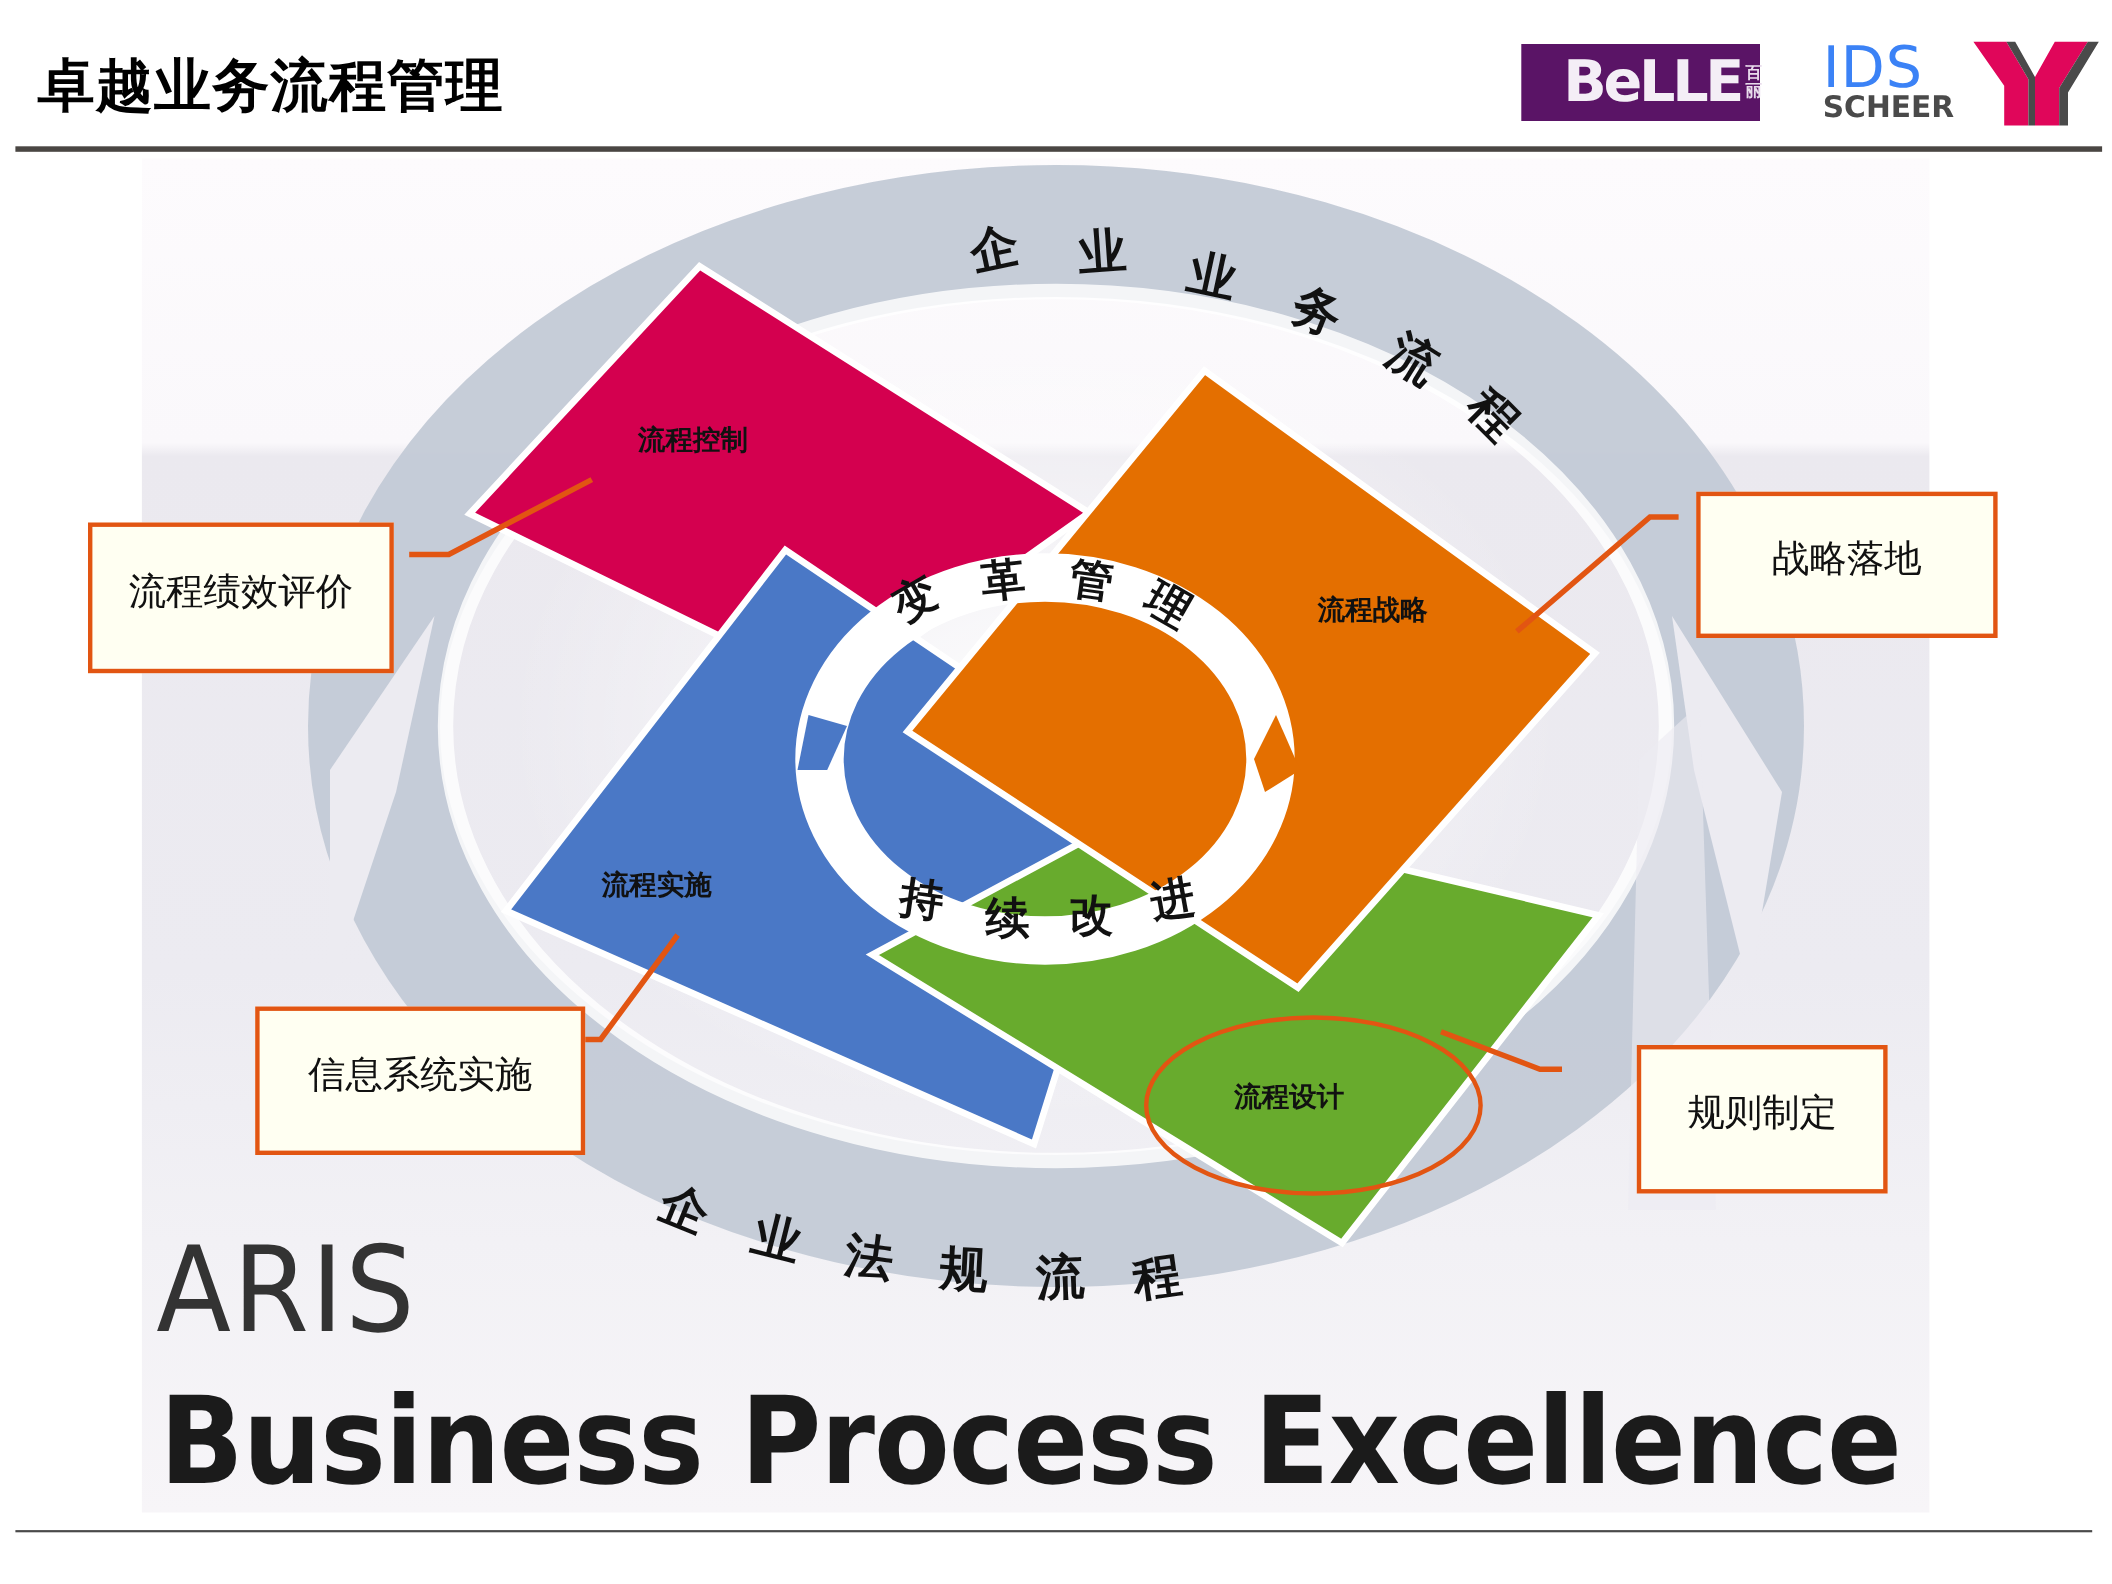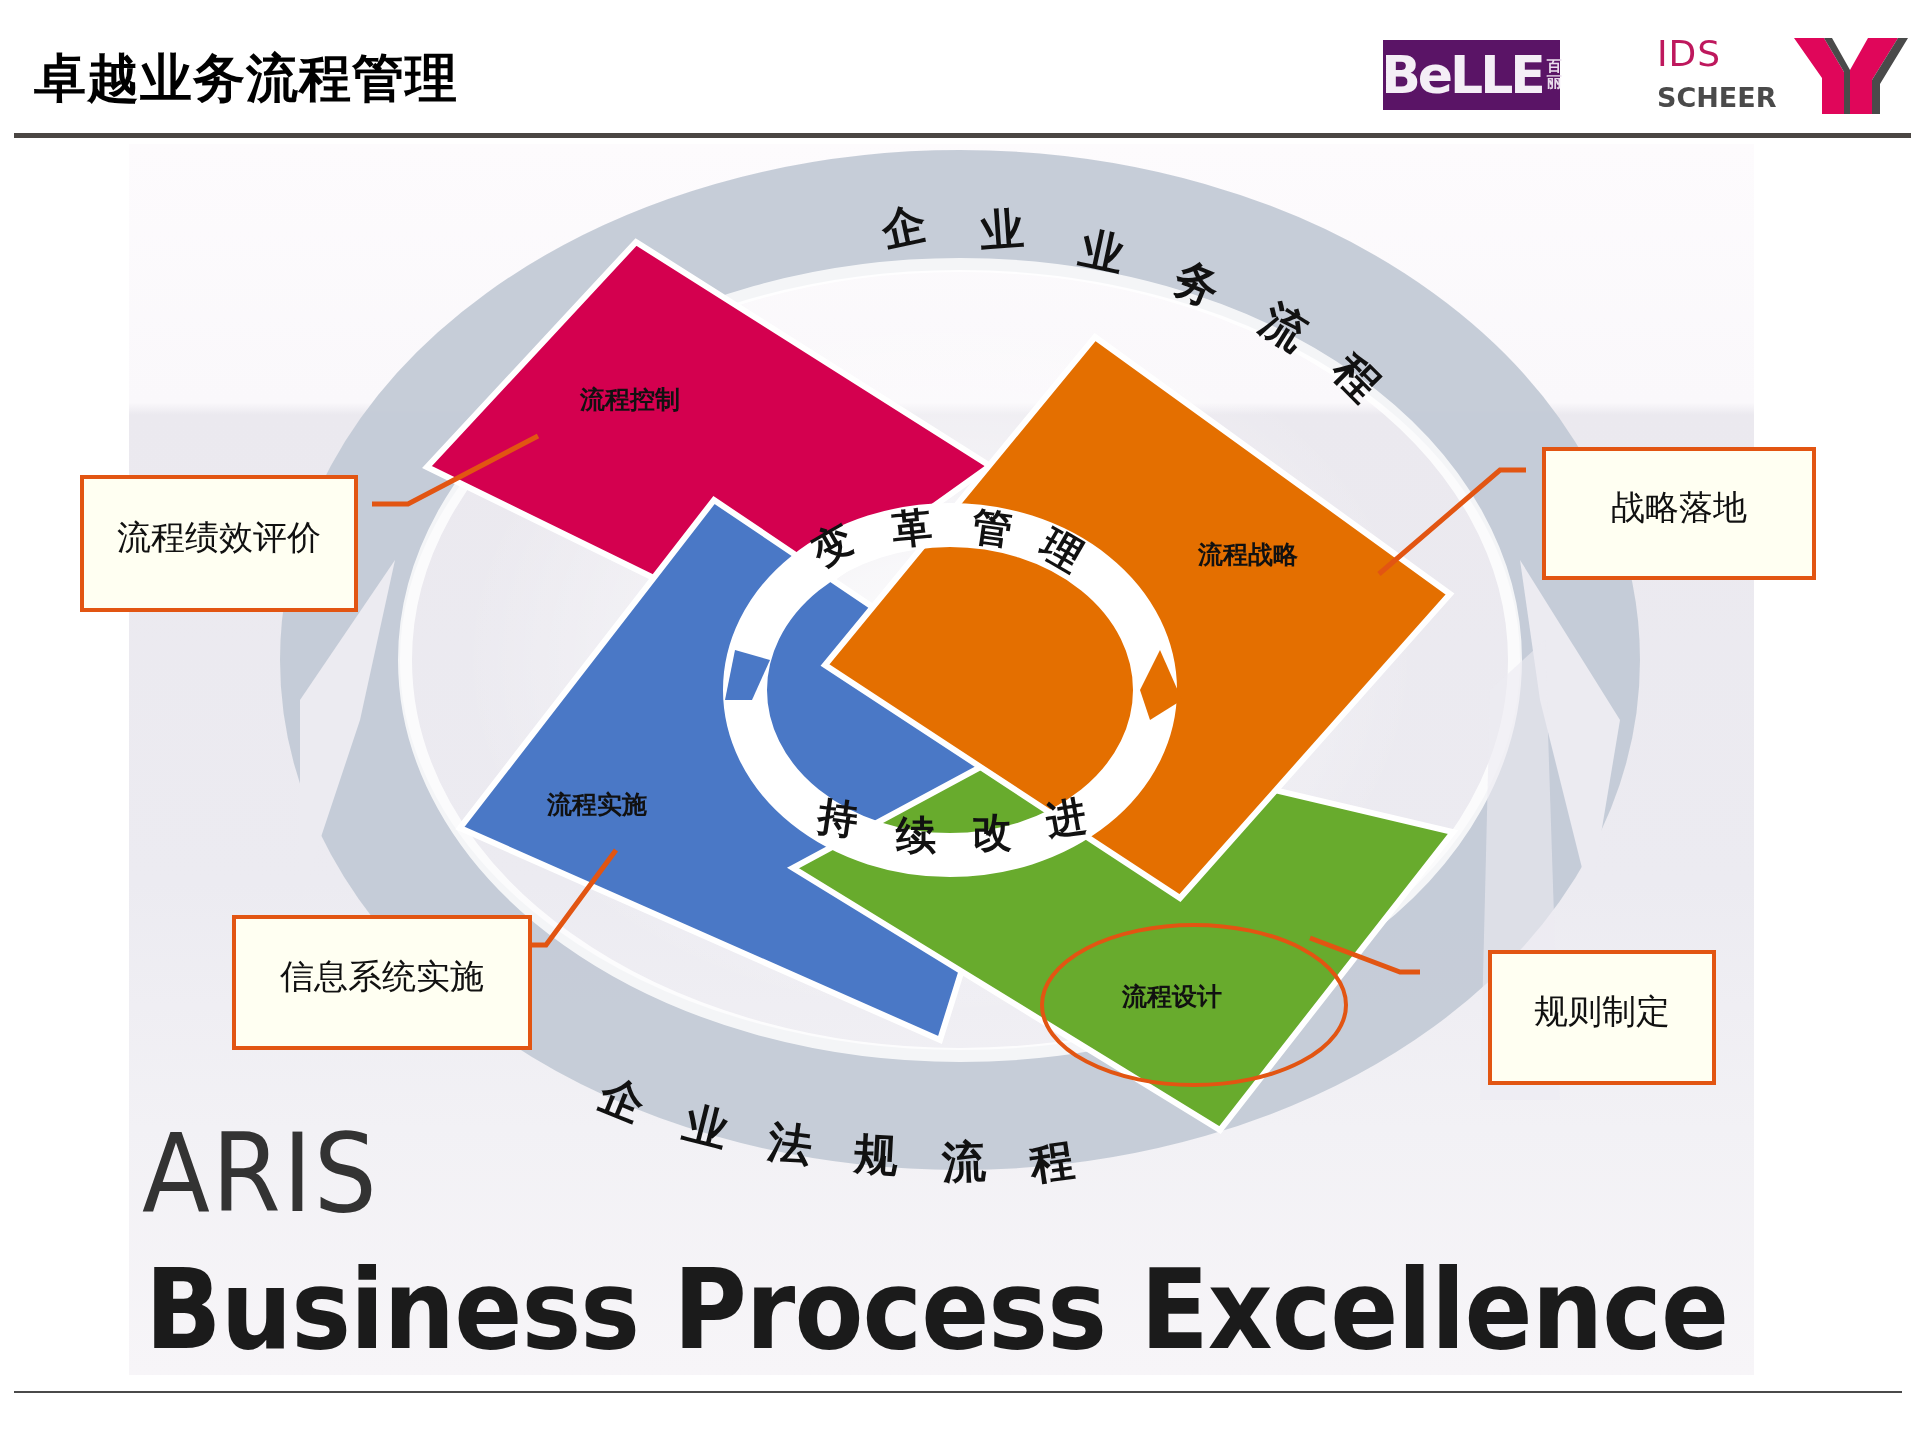--- a/index.html
+++ b/index.html
@@ -4,26 +4,26 @@
 <style>
   html, body { margin:0; padding:0; }
   body { width:1920px; height:1440px; background:#ffffff; position:relative; overflow:hidden;
          font-family:"DejaVu Sans", sans-serif; }
   .page-title { position:absolute; left:34px; top:52px; font-size:52px; font-weight:bold; color:#000;
                 letter-spacing:1px; font-family:"DejaVu Sans", sans-serif; line-height:1; }
   .header-rule { position:absolute; left:14px; top:133px; width:1897px; height:5px; background:#4a4643; }
   .footer-rule { position:absolute; left:14px; top:1391px; width:1888px; height:2px; background:#4a4a4a; }
 
   .logo-belle { position:absolute; left:1383px; top:40px; width:177px; height:70px; background:#5a1466;
-                display:flex; align-items:center; justify-content:center; }
+                display:flex; align-items:center; justify-content:center;padding-left:40px; }
   .logo-belle .belle-word { font-family:"DejaVu Sans", sans-serif; font-weight:bold; font-size:52px; color:#f4eef6;
                 letter-spacing:-3px; line-height:1; filter:blur(0.6px); }
   .logo-belle .belle-cn { display:flex; flex-direction:column; font-size:15px; color:#e9dcec; margin-left:4px; line-height:1.05; font-weight:bold; }
   .logo-ids { position:absolute; left:1657px; top:36px; width:255px; height:80px; }
-  .ids-text { position:absolute; left:0; top:0; font-size:36px; color:#be185d; font-family:"DejaVu Sans", sans-serif; line-height:1; letter-spacing:1px; }
+  .ids-text { position:absolute; left:0; top:0; font-size:52px; color:#3b82f6; font-family:"DejaVu Sans", sans-serif; line-height:1; letter-spacing:1px; }
   .scheer-text { position:absolute; left:0; top:48px; font-size:27px; color:#4a4a4a; font-family:"DejaVu Sans", sans-serif; line-height:1; font-weight:bold; }
 
   .bg-image { position:absolute; left:129px; top:144px; width:1625px; height:1231px; overflow:hidden;
               background:linear-gradient(180deg,#fdfbfd 0%, #faf8fb 21%, #ebe9ef 22%, #ecebf1 60%, #f2f1f5 80%, #f7f5f8 100%); }
   .bg-image svg.diagram { position:absolute; left:-129px; top:-144px; }
 
   .aris-word { position:absolute; left:142px; top:1120px; font-size:108px; color:#333; font-family:"DejaVu Sans", sans-serif;
                font-weight:normal; line-height:1; letter-spacing:2px; transform:scaleX(0.92); transform-origin:left; }
   .bpe-word { position:absolute; left:145px; top:1255px; font-size:110px; font-weight:bold; color:#1b1b1b;
               font-family:"DejaVu Sans", sans-serif; line-height:1; letter-spacing:-1px; transform:scaleX(0.913); transform-origin:left; white-space:nowrap; }

